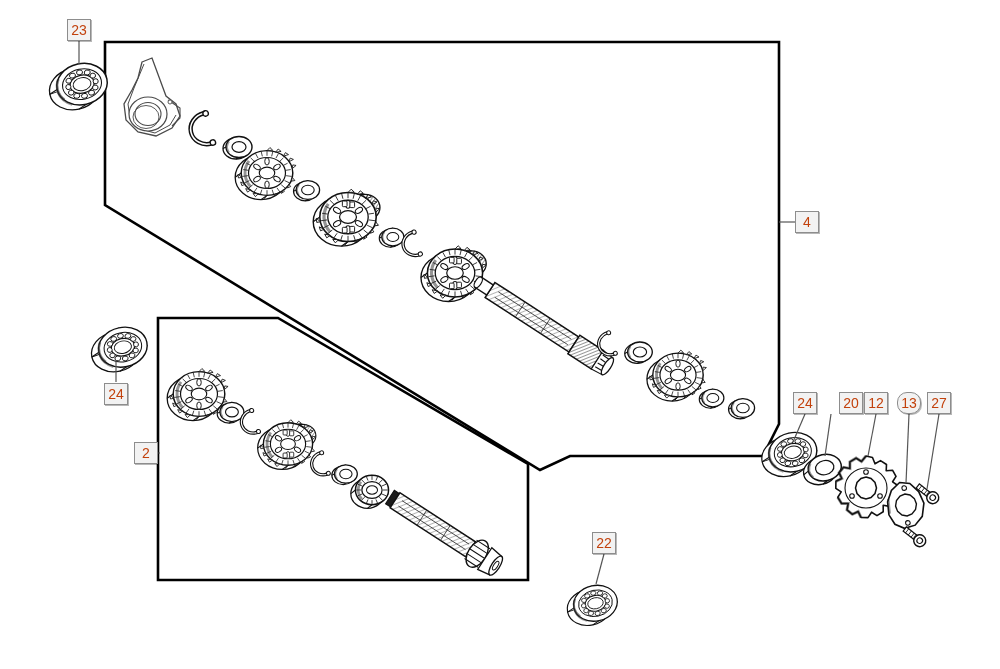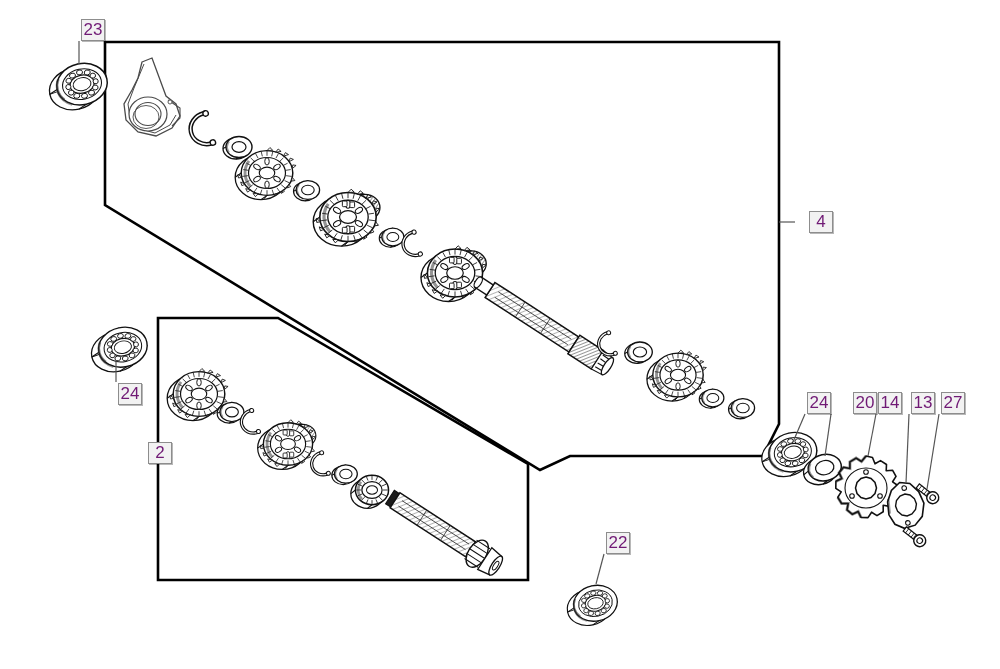--- a/index.html
+++ b/index.html
@@ -23,28 +23,27 @@
     width: 1000px;
     height: 669px;
   }
   .callout {
     position: absolute;
     width: 24px;
     height: 22px;
     box-sizing: border-box;
     border: 1px solid #8d8d8d;
     background: #f2f2f2;
-    color: #701a75;
-    font-size: 17px;
+    color: #c2410c;
+    font-size: 14px;
     line-height: 20px;
     text-align: center;
     font-family: "Liberation Sans", sans-serif;
     box-shadow: 1px 1px 0 rgba(0,0,0,0.28);
     letter-spacing: 0px;
-    margin-left: 14px;
   }
 </style>
 </head>
 <body>
 
 <div id="page">
 
   <svg id="art" viewBox="0 0 1000 669">
     <defs>
 
@@ -462,18 +461,18 @@
       <line x1="604" y1="554" x2="596" y2="584"></line>
     </g>
   </svg>
 
   <div class="callout" style="left:67px;  top:19px;">23</div>
   <div class="callout" style="left:795px; top:211px;">4</div>
   <div class="callout" style="left:104px; top:383px;">24</div>
   <div class="callout" style="left:134px; top:442px;">2</div>
   <div class="callout" style="left:793px; top:392px;">24</div>
   <div class="callout" style="left:839px; top:392px;">20</div>
-  <div class="callout" style="left:864px; top:392px;">14</div>
-  <div class="callout" style="left:897px; top:392px;">13</div>
+  <div class="callout" style="left:864px; top:392px;">12</div>
+  <div class="callout" style="left:897px; top:392px;border-radius:10px;">13</div>
   <div class="callout" style="left:927px; top:392px;">27</div>
   <div class="callout" style="left:592px; top:532px;">22</div>
 
 </div>
 
 </body></html>

